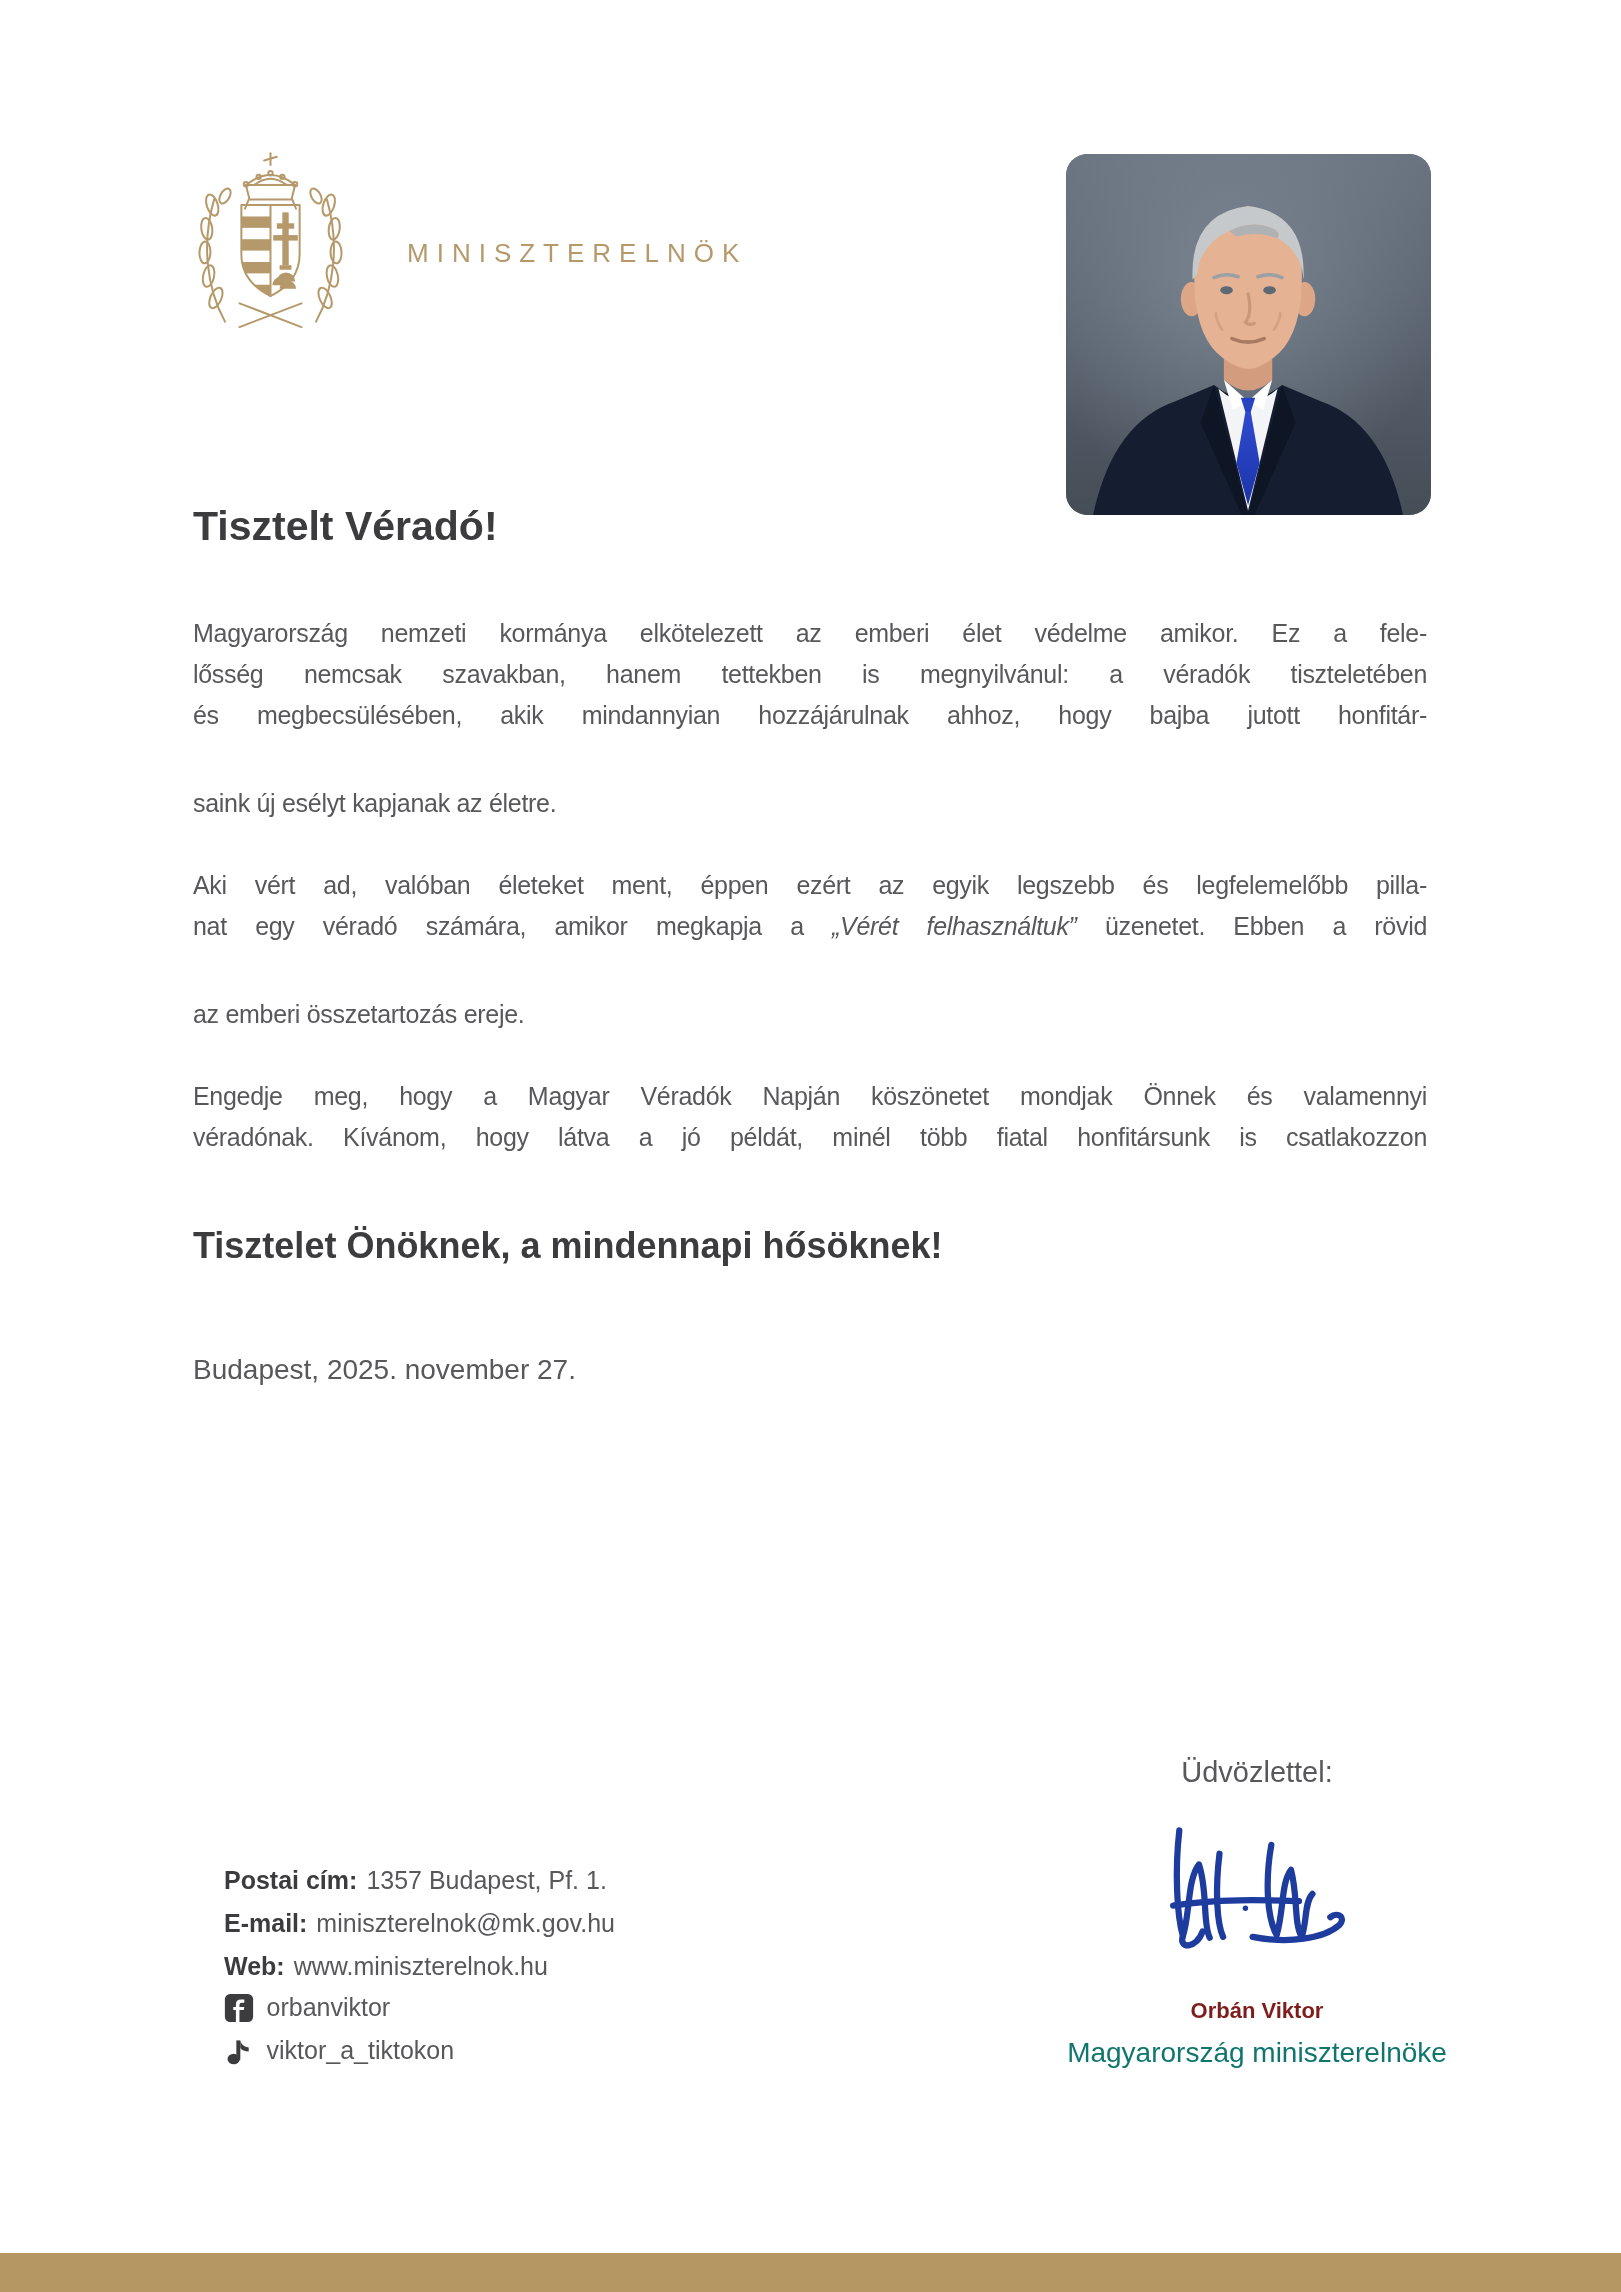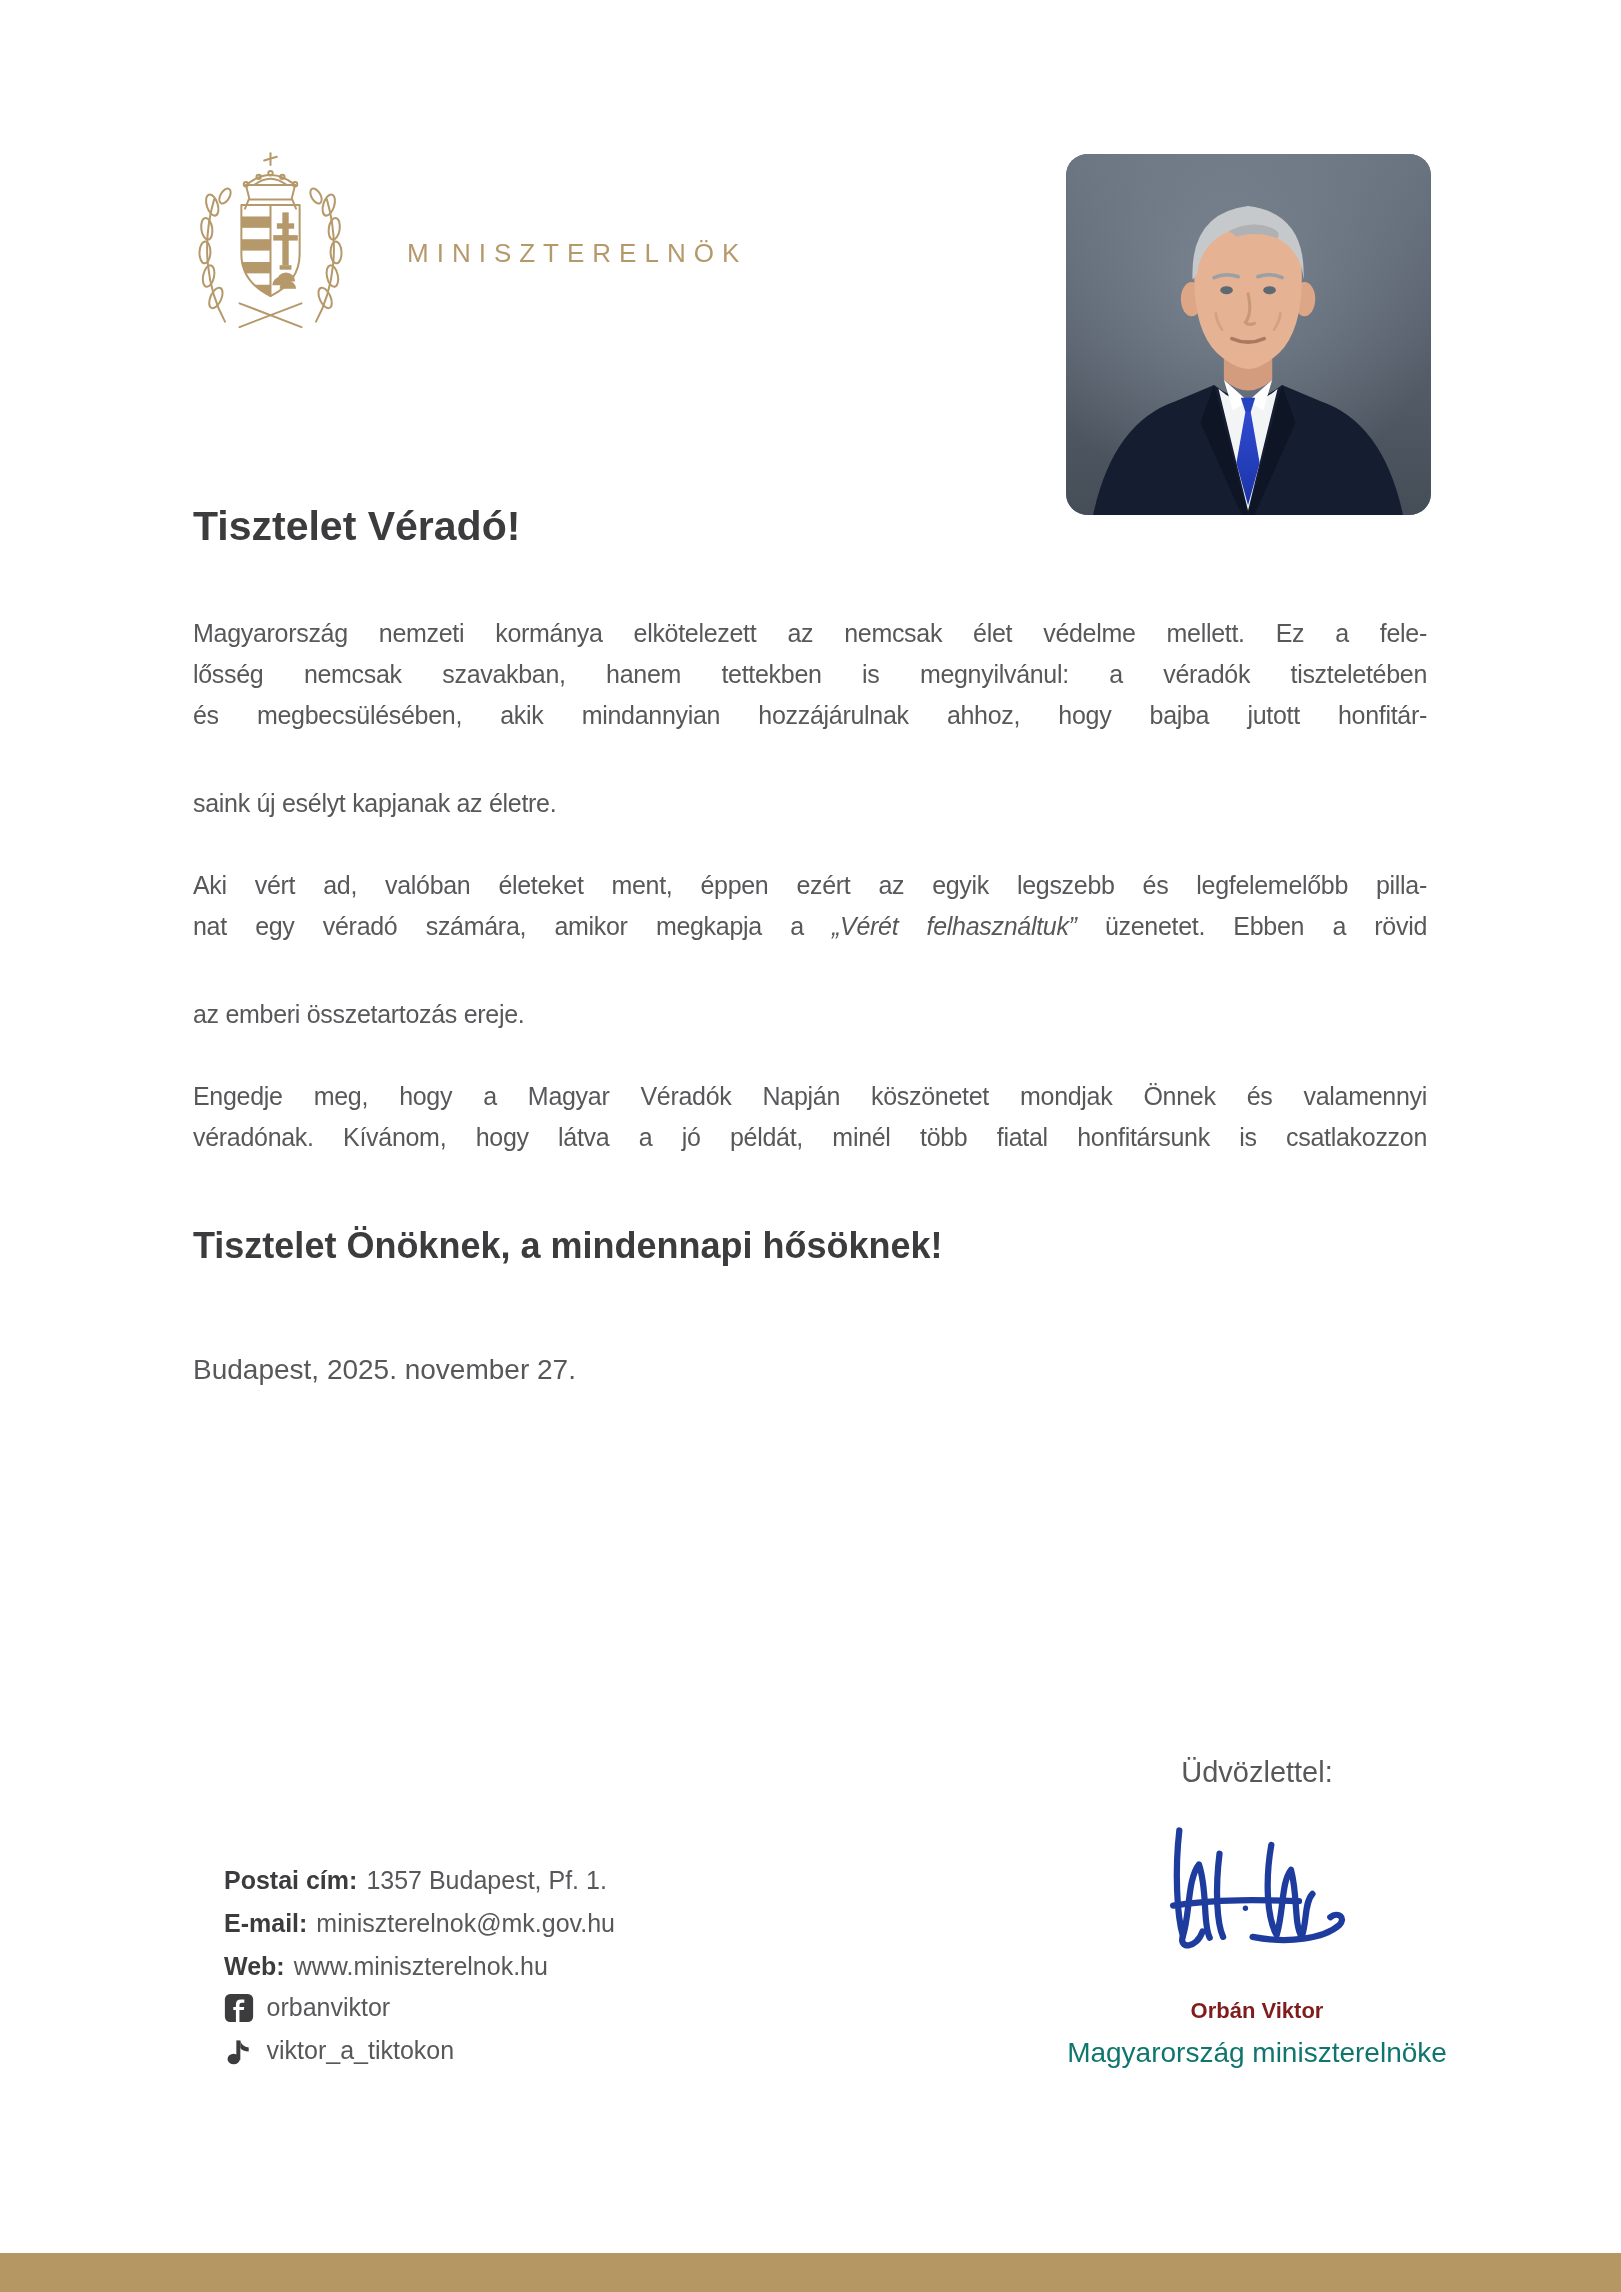--- a/index.html
+++ b/index.html
@@ -186,25 +186,25 @@
       <ellipse cx="179" cy="152" rx="7" ry="4.5" fill="#5d6a74"></ellipse>
       <ellipse cx="227" cy="152" rx="7" ry="4.5" fill="#5d6a74"></ellipse>
 
       <path d="M203 156 Q208 178 200 188 Q204 192 210 189" stroke="#c99877" stroke-width="3.5" fill="none" stroke-linecap="round"></path>
       <path d="M185 206 Q203 214 221 206" stroke="#a97a61" stroke-width="4" fill="none" stroke-linecap="round"></path>
       <path d="M174 196 Q168 188 167 178" stroke="#d3a183" stroke-width="3" fill="none" stroke-linecap="round"></path>
       <path d="M232 196 Q238 188 239 178" stroke="#d3a183" stroke-width="3" fill="none" stroke-linecap="round"></path>
     </svg>
   </div>
 
-  <h1 class="salutation">Tisztelet Véradó!</h1>
+  <h1 class="salutation">Tisztelt Véradó!</h1>
 
   <div class="bodytext">
     <div class="para">
-      <div class="jline">Magyarország nemzeti kormánya elkötelezett az nemcsak élet védelme mellett. Ez a fele-</div>
+      <div class="jline">Magyarország nemzeti kormánya elkötelezett az emberi élet védelme amikor. Ez a fele-</div>
       <div class="jline">lősség nemcsak szavakban, hanem tettekben is megnyilvánul: a véradók tiszteletében</div>
       <div class="jline">és megbecsülésében, akik mindannyian hozzájárulnak ahhoz, hogy bajba jutott honfitár-</div>
       <div class="jline jlast">saink új esélyt kapjanak az életre.</div>
     </div>
     <div class="para">
       <div class="jline">Aki vért ad, valóban életeket ment, éppen ezért az egyik legszebb és legfelemelőbb pilla-</div>
       <div class="jline"><span>nat egy véradó számára, amikor megkapja a </span><span class="it">„Vérét felhasználtuk”</span><span> üzenetet. Ebben a rövid</span></div>
       <div class="jline jlast">az emberi összetartozás ereje.</div>
     </div>
     <div class="para">

